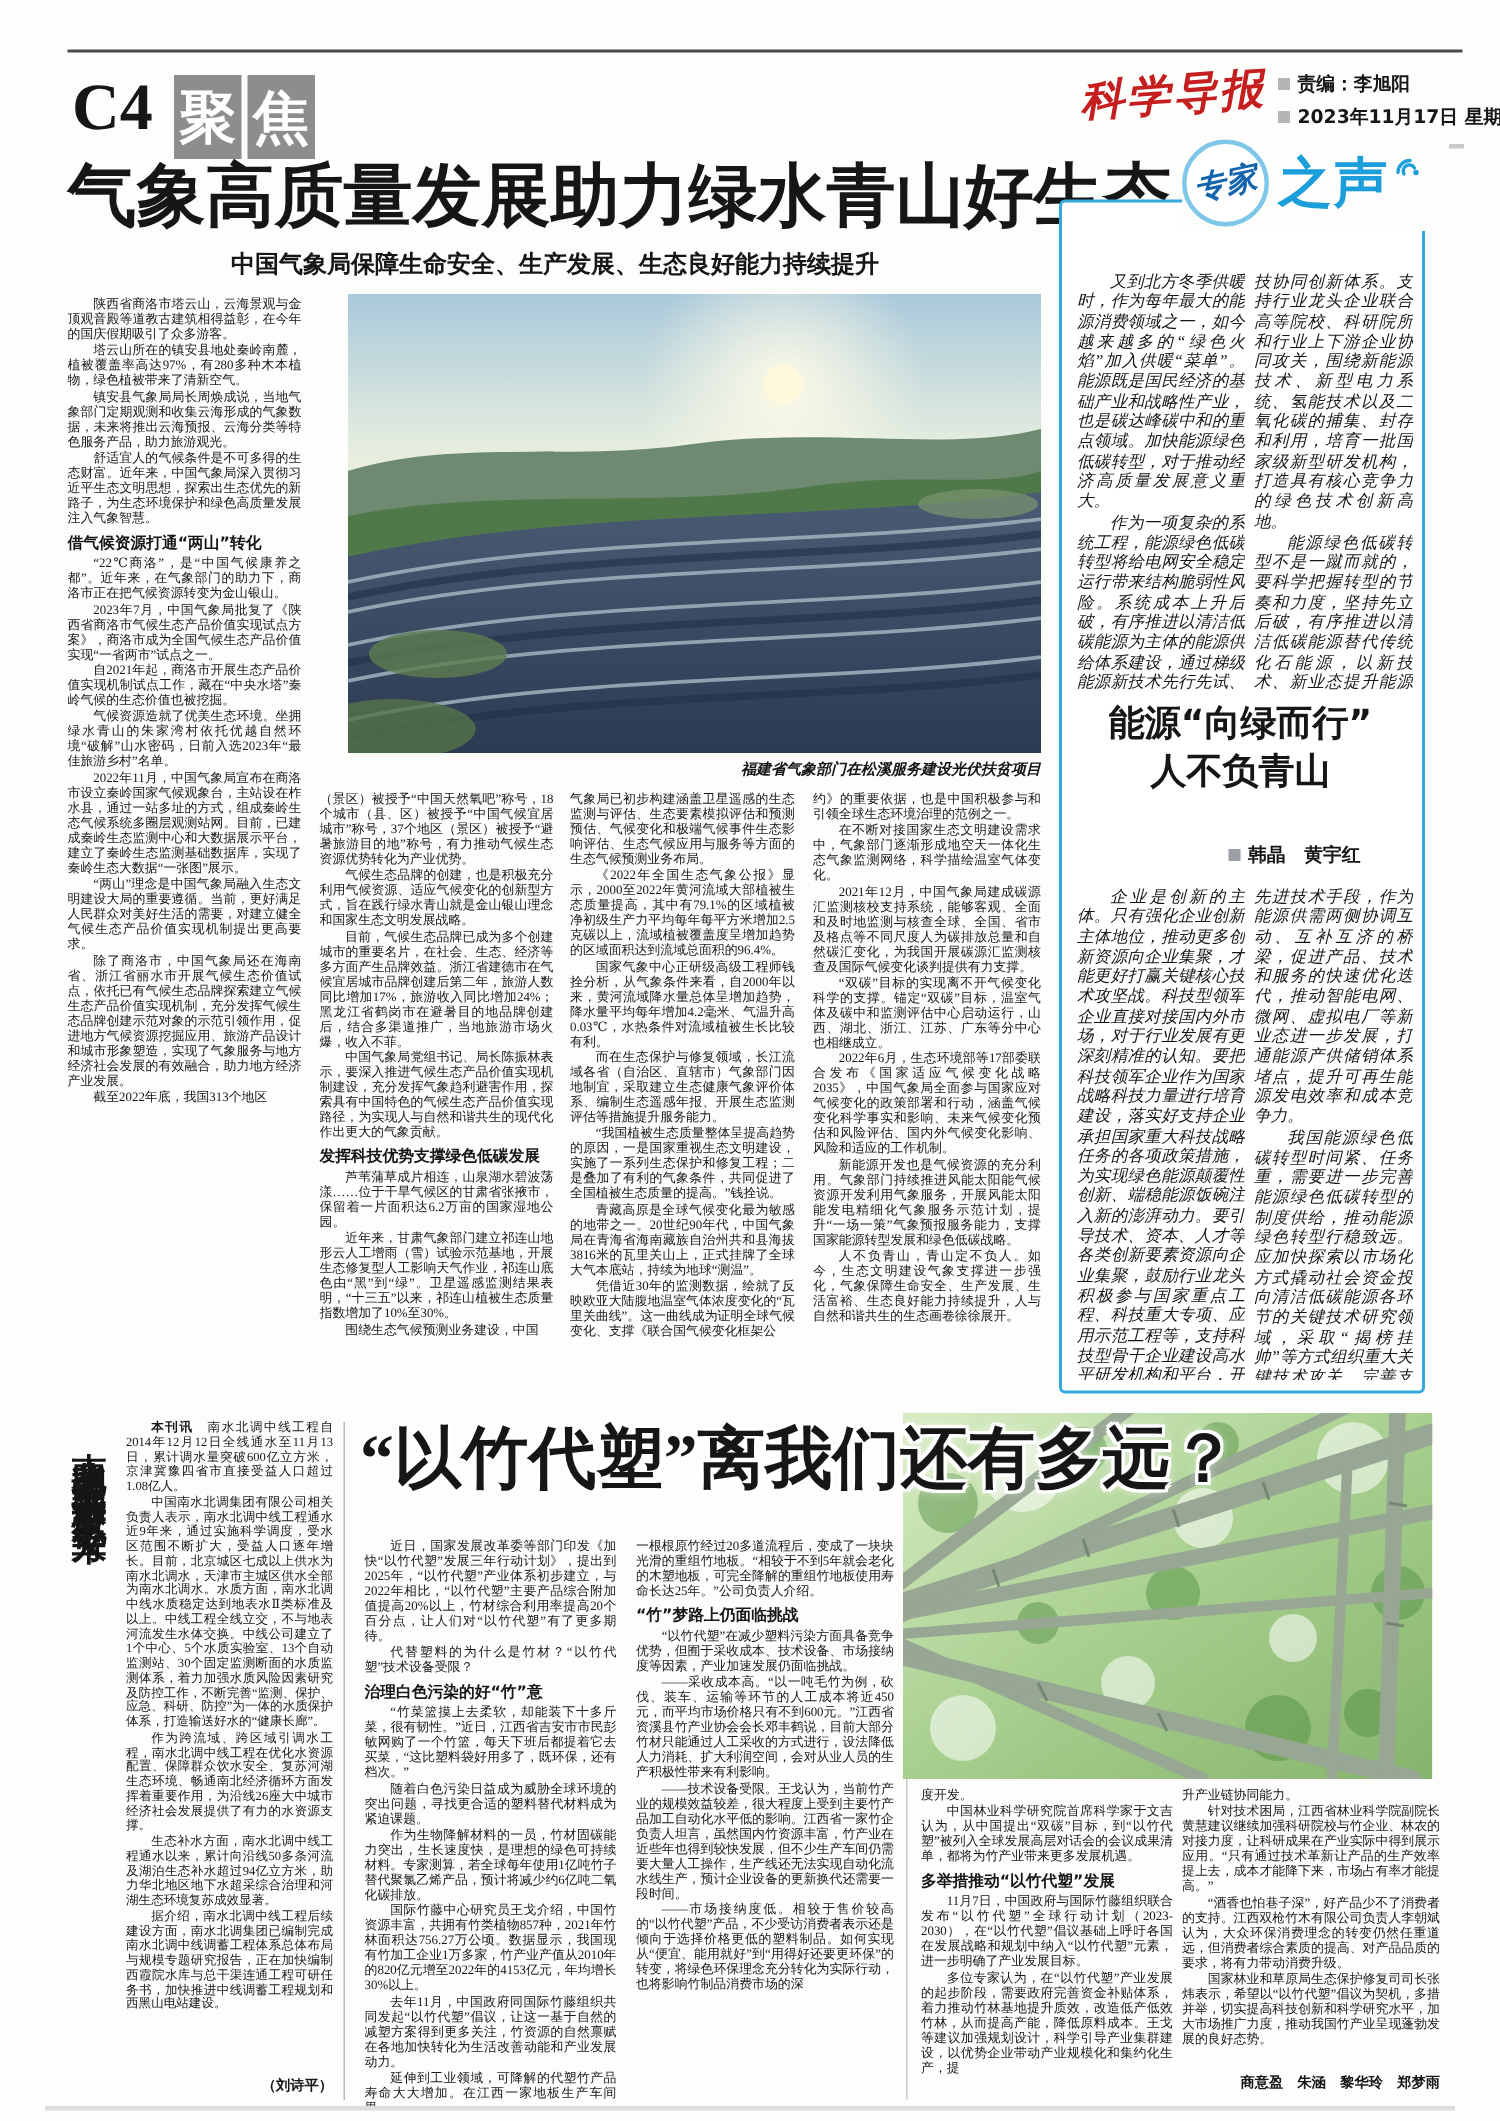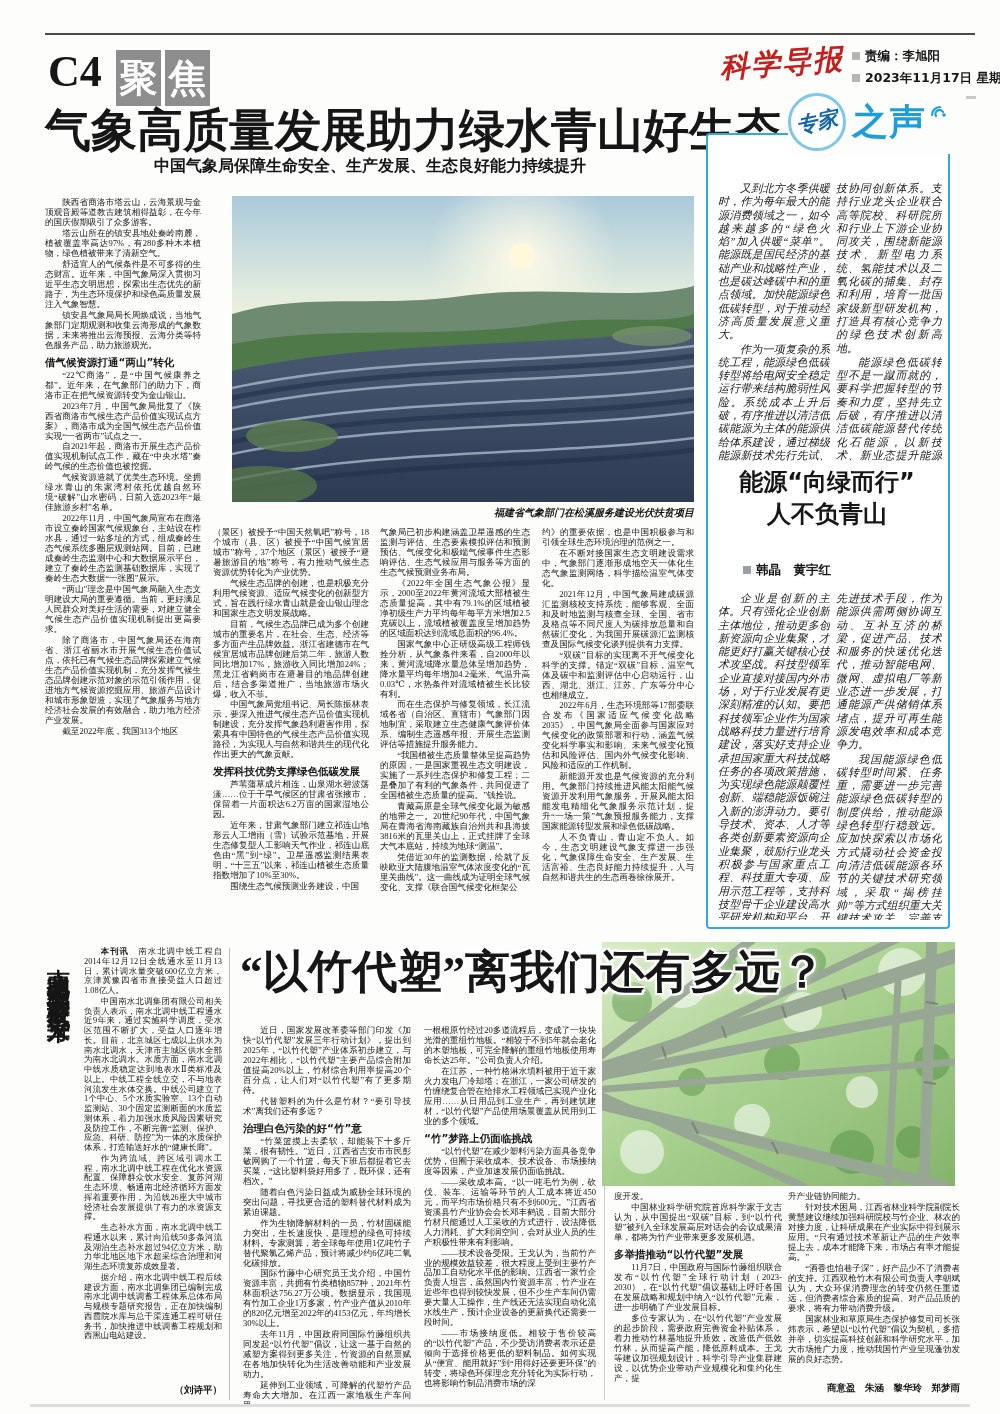--- a/index.html
+++ b/index.html
@@ -14,21 +14,21 @@
              font-family:"DejaVu Sans",sans-serif;font-weight:bold;font-size:38px;line-height:56px;
              text-align:center;margin-right:4px;vertical-align:top;}
   #masthead{left:720px;top:44px;width:120px;color:#c41e1e;font-style:italic;font-weight:bold;
             font-size:29px;transform:rotate(-4deg);letter-spacing:2px;white-space:nowrap;}
   .meta-line{left:852px;font-size:12.5px;font-weight:bold;font-family:"DejaVu Sans",sans-serif;white-space:nowrap;text-align:center;}
   .sq{display:inline-block;width:8px;height:8px;background:#b5b5b5;margin-right:5px;}
   #meta-rule{left:850px;top:96px;width:126px;height:3px;background:#c9c9c9;}
   
   #main-headline{left:45px;top:100px;width:650px;text-align:left;font-size:46px;font-weight:900;
                  font-family:"DejaVu Sans","Liberation Sans",sans-serif;letter-spacing:0px;white-space:nowrap;}
-  #main-subheadline{left:45px;top:156px;width:650px;text-align:center;font-size:16px;font-weight:bold;
+  #main-subheadline{left:45px;top:166px;width:650px;text-align:center;font-size:16px;font-weight:bold;
                     font-family:"DejaVu Sans",sans-serif;}
   
   .col{position:absolute;overflow:hidden;text-align:justify;font-size:8.6px;line-height:1.16;}
   .col p{margin:0 0 1px 0;}
   .x-para{text-indent:2em;}
   .x-cont{text-indent:0;}
   .x-sub{font-family:"DejaVu Sans",sans-serif;font-weight:bold;font-size:10.5px;text-indent:0;
          margin:5px 0 3px 0 !important;}
   .byline-abs{position:absolute;font-size:9.5px;font-weight:bold;text-align:right;}
   
@@ -38,21 +38,21 @@
   #sb-box{left:706px;top:133px;width:240px;height:792px;border:2px solid #35a9dd;border-radius:4px;background:#fff;}
   #sb-logo-wrap{left:788px;top:90px;width:178px;height:64px;background:#fdfdfc;display:flex;align-items:center;}
   #sb-logo-circle{width:52px;height:52px;border:3px solid #7ec7e8;border-radius:50%;background:#fff;
                   display:flex;align-items:center;justify-content:center;flex:0 0 auto;}
   #sb-logo-script{color:#1565ae;font-style:italic;font-weight:bold;font-size:21px;transform:rotate(-12deg);white-space:nowrap;}
   #sb-logo-rest{color:#1b9ed9;font-weight:900;font-size:36px;font-family:"DejaVu Sans",sans-serif;
                 margin-left:6px;letter-spacing:1px;white-space:nowrap;}
   .kai{font-style:italic;font-size:11px;line-height:1.21;}
   #sb-title{left:710px;top:466px;width:234px;text-align:center;font-size:24px;font-weight:900;
             font-family:"DejaVu Sans",sans-serif;line-height:1.35;}
-  #sb-authors{left:670px;top:562px;width:234px;text-align:center;font-size:12.5px;font-weight:bold;
+  #sb-authors{left:746px;top:562px;width:234px;text-align:center;font-size:12.5px;font-weight:bold;
               font-family:"DejaVu Sans",sans-serif;}
   
   #v-headline{left:44px;top:950px;height:452px;writing-mode:vertical-rl;font-size:23px;font-weight:900;
               font-family:"DejaVu Sans",sans-serif;letter-spacing:3px;}
   .vrule{position:absolute;background:#bbb;width:1px;}
   #bamboo-headline{left:240px;top:942px;font-size:45px;font-weight:900;white-space:nowrap;z-index:5;
                    font-family:"Liberation Serif","DejaVu Serif",serif;
                    text-shadow:2px 0 0 #fff,-2px 0 0 #fff,0 2px 0 #fff,0 -2px 0 #fff,2px 2px 0 #fff,
                                -2px -2px 0 #fff,2px -2px 0 #fff,-2px 2px 0 #fff,0 0 8px #fff;}
   #bamboo-photo{left:602px;top:942px;width:353px;height:244px;overflow:hidden;z-index:1;}
@@ -117,22 +117,22 @@
     <ellipse cx="60" cy="240" rx="46" ry="16" fill="#5d7d4f" opacity="0.8"></ellipse>
     <ellipse cx="30" cy="290" rx="55" ry="20" fill="#55744a" opacity="0.8"></ellipse>
     <ellipse cx="420" cy="140" rx="40" ry="10" fill="#7a946d" opacity="0.7"></ellipse>
   </svg>
 </div>
 <div class="abs" id="photo-caption">福建省气象部门在松溪服务建设光伏扶贫项目</div>
 
 <div class="col" style="left:45px;top:198px;width:156px;height:740px;">
     <p class="x-para">陕西省商洛市塔云山，云海景观与金顶观音殿等道教古建筑相得益彰，在今年的国庆假期吸引了众多游客。</p>
     <p class="x-para">塔云山所在的镇安县地处秦岭南麓，植被覆盖率高达97%，有280多种木本植物，绿色植被带来了清新空气。</p>
+    <p class="x-para">镇安县气象局局长周焕成说，当地气象部门定期观测和收集云海形成的气象数据，未来将推出云海预报、云海分类等特色服务产品，助力旅游观光。</p>
     <p class="x-para">舒适宜人的气候条件是不可多得的生态财富。近年来，中国气象局深入贯彻习近平生态文明思想，探索出生态优先的新路子，为生态环境保护和绿色高质量发展注入气象智慧。</p>
-    <p class="x-para">镇安县气象局局长周焕成说，当地气象部门定期观测和收集云海形成的气象数据，未来将推出云海预报、云海分类等特色服务产品，助力旅游观光。</p>
     <p class="x-sub">借气候资源打通“两山”转化</p>
     <p class="x-para">“22℃商洛”，是“中国气候康养之都”。近年来，在气象部门的助力下，商洛市正在把气候资源转变为金山银山。</p>
     <p class="x-para">2023年7月，中国气象局批复了《陕西省商洛市气候生态产品价值实现试点方案》，商洛市成为全国气候生态产品价值实现“一省两市”试点之一。</p>
     <p class="x-para">自2021年起，商洛市开展生态产品价值实现机制试点工作，藏在“中央水塔”秦岭气候的生态价值也被挖掘。</p>
     <p class="x-para">气候资源造就了优美生态环境。坐拥绿水青山的朱家湾村依托优越自然环境“破解”山水密码，日前入选2023年“最佳旅游乡村”名单。</p>
     <p class="x-para">2022年11月，中国气象局宣布在商洛市设立秦岭国家气候观象台，主站设在柞水县，通过一站多址的方式，组成秦岭生态气候系统多圈层观测站网。目前，已建成秦岭生态监测中心和大数据展示平台，建立了秦岭生态监测基础数据库，实现了秦岭生态大数据“一张图”展示。</p>
     <p class="x-para">“两山”理念是中国气象局融入生态文明建设大局的重要遵循。当前，更好满足人民群众对美好生活的需要，对建立健全气候生态产品价值实现机制提出更高要求。</p>
     <p class="x-para">除了商洛市，中国气象局还在海南省、浙江省丽水市开展气候生态价值试点，依托已有气候生态品牌探索建立气候生态产品价值实现机制，充分发挥气候生态品牌创建示范对象的示范引领作用，促进地方气候资源挖掘应用、旅游产品设计和城市形象塑造，实现了气象服务与地方经济社会发展的有效融合，助力地方经济产业发展。</p>
     <p class="x-para">截至2022年底，我国313个地区</p>
   </div>
@@ -262,32 +262,31 @@
       <path d="M90,180 L96,192"></path>
         <path d="M170,200 L176,212"></path>
         <path d="M324,60 L336,62"></path>
         <path d="M322,140 L334,142"></path>
     </g>
   </svg>
 </div>
 <div class="abs" id="bamboo-headline">“以竹代塑”离我们还有多远？</div>
 <div class="col" style="left:243px;top:1026px;width:168px;height:378px;">
     <p class="x-para">近日，国家发展改革委等部门印发《加快“以竹代塑”发展三年行动计划》，提出到2025年，“以竹代塑”产业体系初步建立，与2022年相比，“以竹代塑”主要产品综合附加值提高20%以上，竹材综合利用率提高20个百分点，让人们对“以竹代塑”有了更多期待。</p>
-    <p class="x-para">代替塑料的为什么是竹材？“要引导技术”离我们还有多远？</p>
+    <p class="x-para">代替塑料的为什么是竹材？“以竹代塑”技术设备受限？</p>
     <p class="x-sub">治理白色污染的好“竹”意</p>
     <p class="x-para">“竹菜篮摸上去柔软，却能装下十多斤菜，很有韧性。”近日，江西省吉安市市民彭敏网购了一个竹篮，每天下班后都提着它去买菜，“这比塑料袋好用多了，既环保，还有档次。”</p>
     <p class="x-para">随着白色污染日益成为威胁全球环境的突出问题，寻找更合适的塑料替代材料成为紧迫课题。</p>
     <p class="x-para">作为生物降解材料的一员，竹材固碳能力突出，生长速度快，是理想的绿色可持续材料。专家测算，若全球每年使用1亿吨竹子替代聚氯乙烯产品，预计将减少约6亿吨二氧化碳排放。</p>
     <p class="x-para">国际竹藤中心研究员王戈介绍，中国竹资源丰富，共拥有竹类植物857种，2021年竹林面积达756.27万公顷。数据显示，我国现有竹加工企业1万多家，竹产业产值从2010年的820亿元增至2022年的4153亿元，年均增长30%以上。</p>
     <p class="x-para">去年11月，中国政府同国际竹藤组织共同发起“以竹代塑”倡议，让这一基于自然的减塑方案得到更多关注，竹资源的自然禀赋在各地加快转化为生活改善动能和产业发展动力。</p>
     <p class="x-para">延伸到工业领域，可降解的代塑竹产品寿命大大增加。在江西一家地板生产车间里，</p>
   </div>
 <div class="col" style="left:424px;top:1026px;width:172px;height:378px;">
     <p class="x-cont">一根根原竹经过20多道流程后，变成了一块块光滑的重组竹地板。“相较于不到5年就会老化的木塑地板，可完全降解的重组竹地板使用寿命长达25年。”公司负责人介绍。</p>
-    <p class="x-para">在江苏，一种竹格淋水填料被用于近千家火力发电厂冷却塔；在浙江，一家公司研发的竹缠绕复合管在给排水工程领域已实现产业化应用……从日用品到工业生产，再到建筑建材，“以竹代塑”产品使用场景覆盖从民用到工业的多个领域。</p>
     <p class="x-sub">“竹”梦路上仍面临挑战</p>
     <p class="x-para">“以竹代塑”在减少塑料污染方面具备竞争优势，但囿于采收成本、技术设备、市场接纳度等因素，产业加速发展仍面临挑战。</p>
     <p class="x-para">——采收成本高。“以一吨毛竹为例，砍伐、装车、运输等环节的人工成本将近450元，而平均市场价格只有不到600元。”江西省资溪县竹产业协会会长邓丰鹤说，目前大部分竹材只能通过人工采收的方式进行，设法降低人力消耗、扩大利润空间，会对从业人员的生产积极性带来有利影响。</p>
     <p class="x-para">——技术设备受限。王戈认为，当前竹产业的规模效益较差，很大程度上受到主要竹产品加工自动化水平低的影响。江西省一家竹企负责人坦言，虽然国内竹资源丰富，竹产业在近些年也得到较快发展，但不少生产车间仍需要大量人工操作，生产线还无法实现自动化流水线生产，预计企业设备的更新换代还需要一段时间。</p>
     <p class="x-para">——市场接纳度低。相较于售价较高的“以竹代塑”产品，不少受访消费者表示还是倾向于选择价格更低的塑料制品。如何实现从“便宜、能用就好”到“用得好还要更环保”的转变，将绿色环保理念充分转化为实际行动，也将影响竹制品消费市场的深</p>
   </div>
 <div class="col" style="left:614px;top:1192px;width:168px;height:210px;">
     <p class="x-cont">度开发。</p>
     <p class="x-para">中国林业科学研究院首席科学家于文吉认为，从中国提出“双碳”目标，到“以竹代塑”被列入全球发展高层对话会的会议成果清单，都将为竹产业带来更多发展机遇。</p>
     <p class="x-sub">多举措推动“以竹代塑”发展</p>

